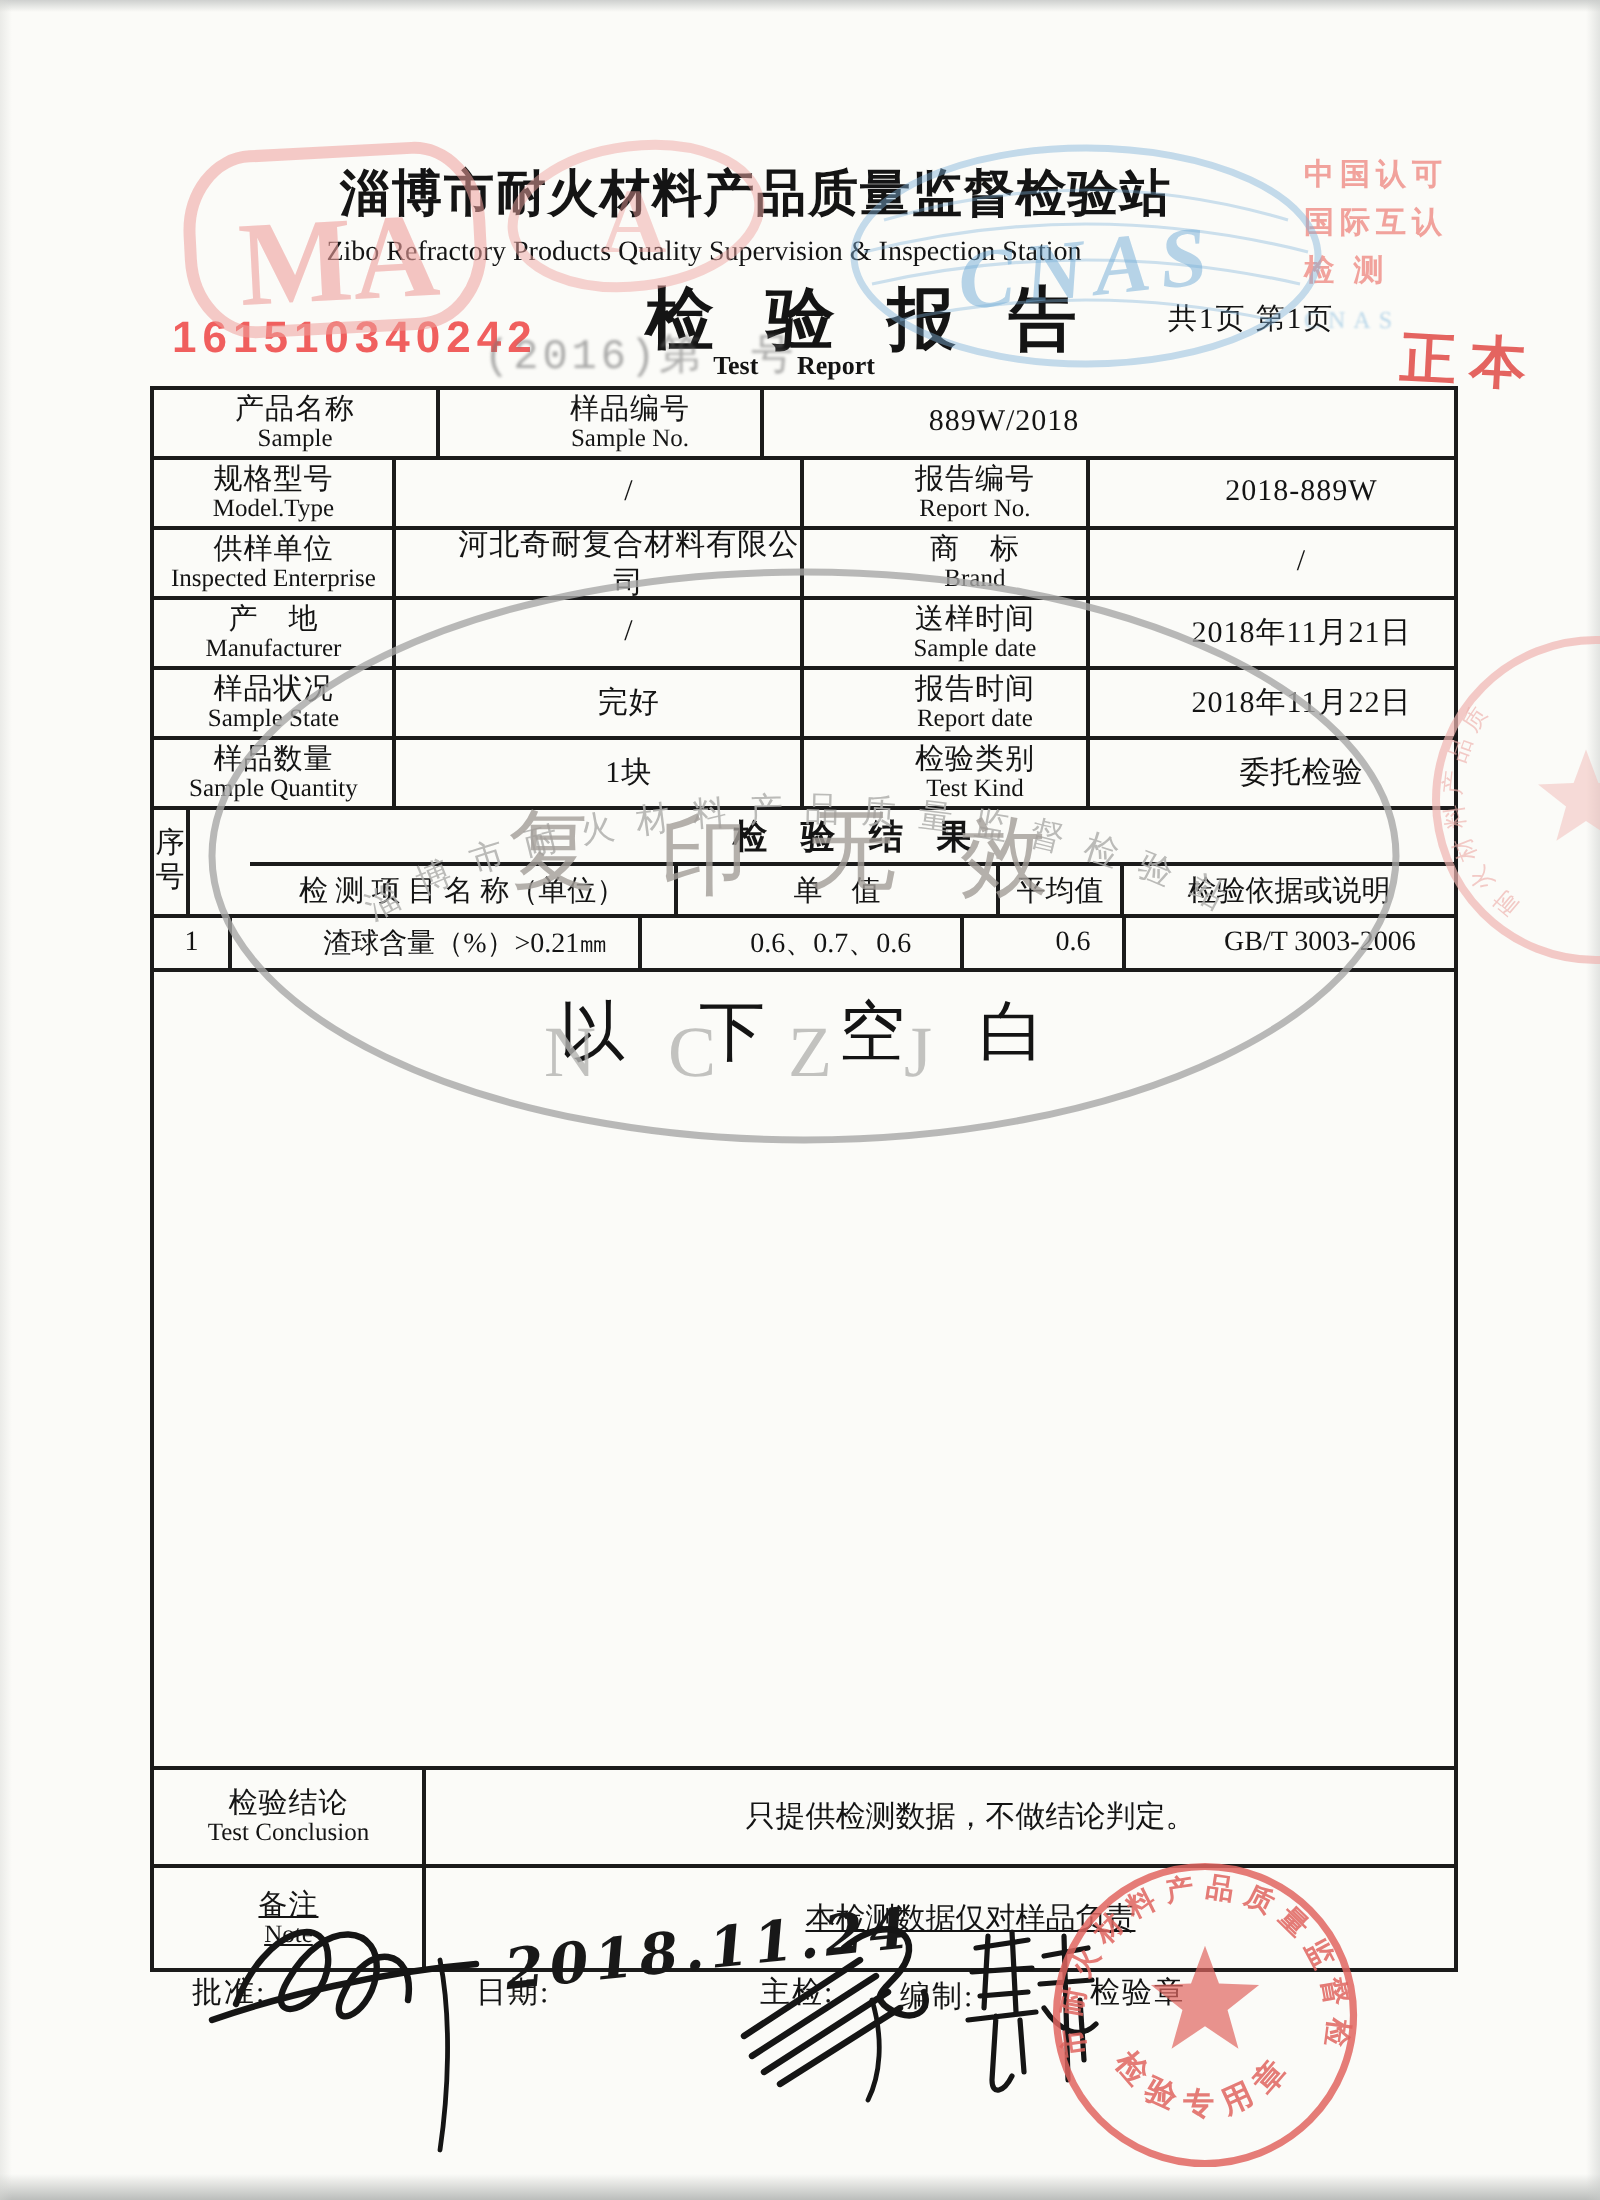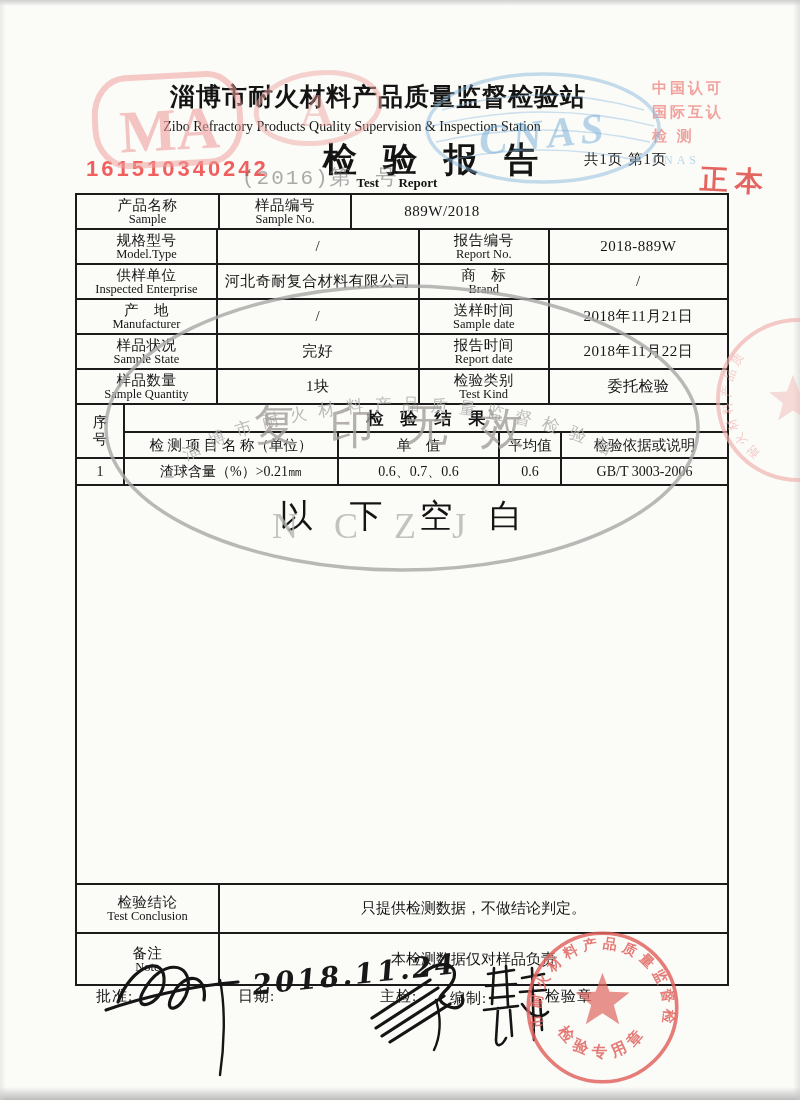--- a/index.html
+++ b/index.html
@@ -29,22 +29,22 @@
   .original{top:162px;left:700px;font-size:28px;font-weight:bold;color:#e25450;letter-spacing:7px;
             transform:rotate(3deg);opacity:.9;}
 
   
   .accr{top:76px;left:652px;line-height:24px;font-size:15px;font-weight:bold;
         color:#ef8d86;letter-spacing:3px;opacity:.8;}
   .accr .sub{font-size:12px;color:#8fc0e0;letter-spacing:4px;font-weight:normal;opacity:.75;filter:blur(.4px);}
 
   
   .tbl{position:absolute;left:75px;top:193px;width:654px;border:2px solid #1b1b1b;box-sizing:border-box;}
-  .row{display:flex;border-bottom:2px solid #1b1b1b;}
-  .row.noline{border-bottom:0;}
+  .row{display:flex;border-bottom:2px solid #1b1b1b;gap:30px;}
+  .row.noline{border-bottom:0;text-decoration:underline;}
   .c{border-right:2px solid #1b1b1b;box-sizing:border-box;display:flex;flex-direction:column;
      align-items:center;justify-content:center;text-align:center;overflow:hidden;}
   .c.last{border-right:0;}
   .w1{width:143px}.w2{width:205px}.w3{width:132px}.w4{width:180px}
   .r1{width:48px}.r2{width:214px}.r3{width:161px}.r4{width:62px}.r5{width:165px}
   .irow{height:33px}
   .lblcn{font-size:14.5px;line-height:16px;letter-spacing:.5px;}
   .lblen{font-size:12.5px;line-height:13px;}
   .val{font-size:15px;letter-spacing:.5px;}
   .res-head{height:26px;border-bottom:2px solid #1b1b1b;display:flex;align-items:center;justify-content:center;

